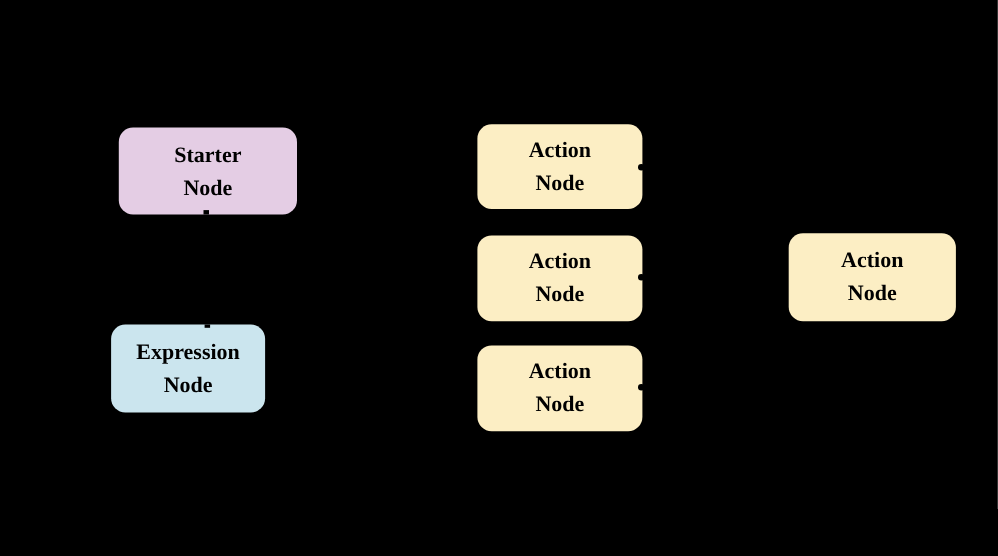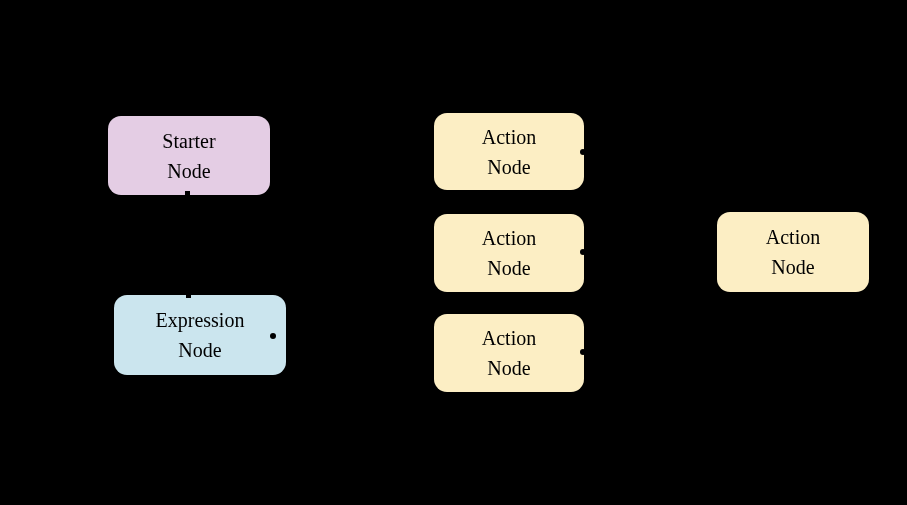--- a/index.html
+++ b/index.html
@@ -20,28 +20,28 @@
   }
   .node {
     position: absolute;
     border-radius: 13px;
     display: flex;
     align-items: center;
     justify-content: center;
     text-align: center;
   }
   .node .label {
-    font-weight: normal;
+    font-weight: bold;
     font-size: 20px;
     line-height: 30px;
     color: #000000;
     white-space: pre-line;
   }
   .node-starter    { left: 108px; top: 116px; width: 162px; height: 79px; }
-  .node-expression { left: 101px; top: 295px; width: 172px; height: 80px; margin-left: 13px; }
+  .node-expression { left: 101px; top: 295px; width: 140px; height: 80px; }
   .node-action-1   { left: 434px; top: 113px; width: 150px; height: 77px; }
   .node-action-2   { left: 434px; top: 214px; width: 150px; height: 78px; }
   .node-action-3   { left: 434px; top: 314px; width: 150px; height: 78px; }
   .node-action-4   { left: 717px; top: 212px; width: 152px; height: 80px; }
   .port-dot {
     position: absolute;
     width: 6px;
     height: 6px;
     border-radius: 50%;
     background: #000000;

